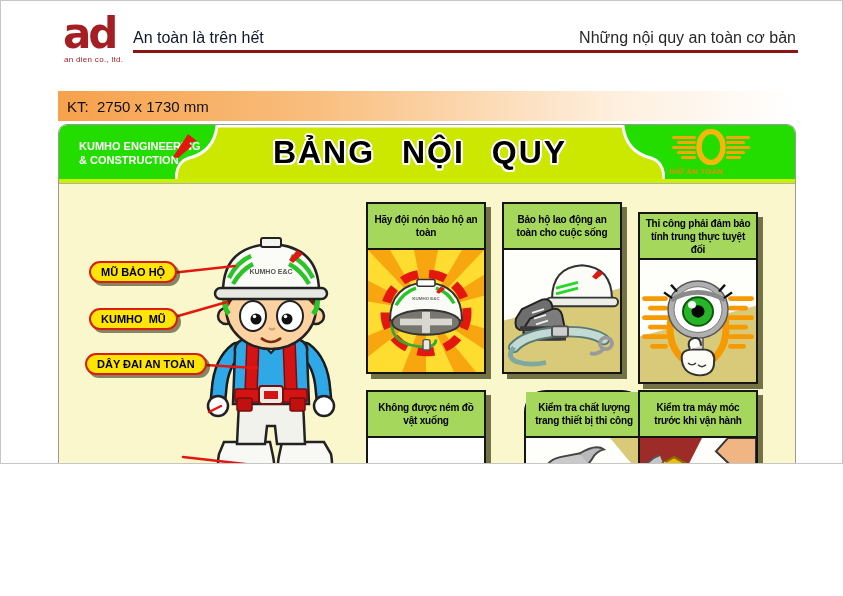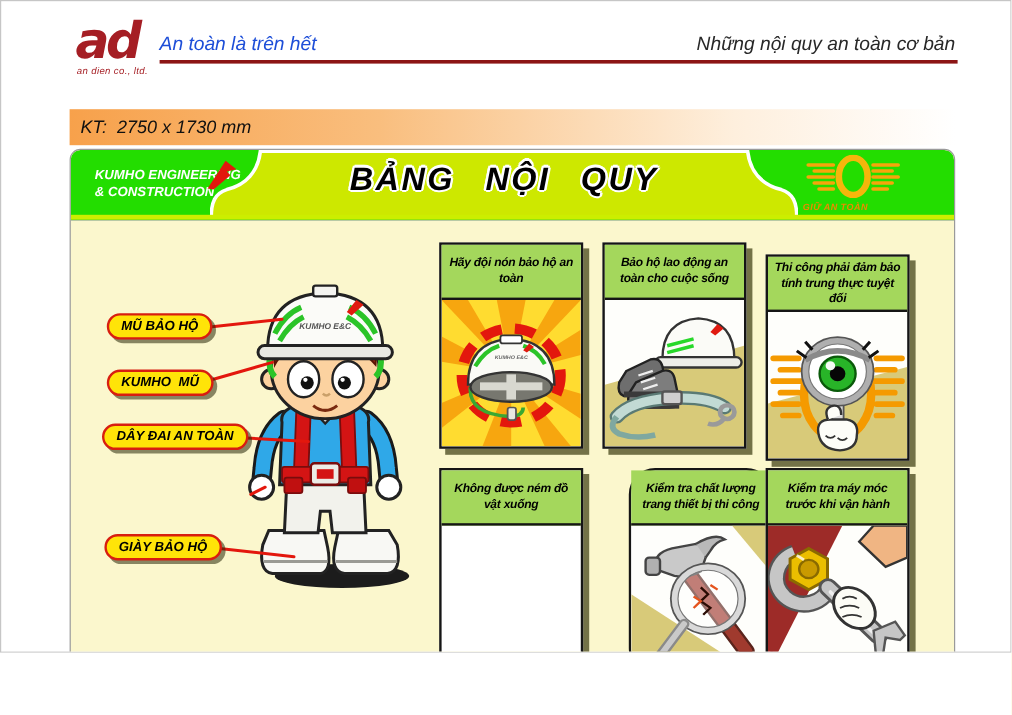--- a/index.html
+++ b/index.html
@@ -1,41 +1,41 @@
 <!DOCTYPE html>
 <html><head>
 <meta charset="utf-8">
 <style>
   html,body{margin:0;padding:0;background:#fff;}
-  .canvas{position:relative;width:843px;height:544px;background:#fff;border:1px solid #c6c6c6;
-          box-sizing:border-box;overflow:hidden;font-family:"Liberation Sans",sans-serif;font-style:italic;}
+  .canvas{position:relative;width:843px;height:464px;background:#fff;border:1px solid #c6c6c6;
+          box-sizing:border-box;overflow:hidden;font-family:"Liberation Sans",sans-serif;}
   .abs{position:absolute;}
 
   
   .logo{left:62px;top:12px;font-family:"DejaVu Sans",sans-serif;font-weight:bold;font-size:42px;
         line-height:1;color:#A51E24;letter-spacing:-3px;}
   .logo-sub{left:63px;top:54px;font-size:8px;color:#A51E24;letter-spacing:.3px;}
-  .slogan-left{left:132px;top:28px;font-size:16px;color:#1d4ed8;}
+  .slogan-left{left:132px;top:28px;font-size:16px;color:#0f172a;}
   .slogan-right{right:46px;top:28px;font-size:16px;color:#282828;}
   .header-rule{left:132px;top:49px;width:665px;height:3px;background:#8C1515;}
 
   
   .size-bar{left:57px;top:90px;width:738px;height:30px;
             background:linear-gradient(to right,#F7A14B 0%,#F9BE7E 35%,#FEEFDD 75%,#FFFFFF 100%);}
   .size-bar span{display:inline-block;padding:7px 0 0 9px;font-size:15px;color:#101010;white-space:pre;}
 
   
   .board{left:57px;top:123px;width:738px;height:447px;background:#FBF7CD;
          border:1px solid #9a9a9a;border-radius:9px 9px 0 0;box-sizing:border-box;overflow:hidden;}
   .board-header{position:relative;height:58px;background:#23DD00;border-radius:8px 8px 0 0;
                 border-bottom:1px solid #b0b0b0;}
   .board-strip{position:absolute;left:0;bottom:0;width:100%;height:4px;background:#CCEE00;}
   .tab-svg{position:absolute;left:116px;top:0;}
   .board-title{position:absolute;left:116px;top:9px;width:490px;text-align:center;z-index:2;
-               font-size:27px;font-weight:bold;color:#000;letter-spacing:2px;word-spacing:16px;
+               font-size:32px;font-weight:bold;color:#000;letter-spacing:2px;word-spacing:16px;
                text-shadow:2px 0 0 #fff,-2px 0 0 #fff,0 2px 0 #fff,0 -2px 0 #fff,
                            1.5px 1.5px 0 #fff,-1.5px 1.5px 0 #fff,1.5px -1.5px 0 #fff,-1.5px -1.5px 0 #fff;}
   .company{position:absolute;left:20px;top:14px;color:#fff;font-weight:bold;font-size:11px;line-height:14px;z-index:2;}
   .company-arrow{position:absolute;left:110px;top:6px;z-index:2;}
   .emblem{position:absolute;right:26px;top:4px;width:100px;text-align:left;z-index:2;}
   .emblem-caption{font-size:7.5px;font-weight:bold;color:#EE8A00;letter-spacing:.4px;margin-top:-2px;}
 
   .board-body{position:relative;height:388px;}
 
   
@@ -120,21 +120,20 @@
           <line x1="105" y1="136" x2="168" y2="118"></line>
           <line x1="146" y1="181" x2="198" y2="184"></line>
           <line x1="150" y1="228" x2="162" y2="222"></line>
           <line x1="124" y1="273" x2="186" y2="280"></line>
         </g>
       </svg>
 
       <div class="ppe-label lbl1">MŨ BẢO HỘ</div>
       <div class="ppe-label lbl2">KUMHO  MŨ</div>
       <div class="ppe-label lbl3">DÂY ĐAI AN TOÀN</div>
-      <div class="ppe-label lbl5">GIÀY BẢO HỘ</div>
 
       <svg class="worker" width="156" height="262" viewBox="0 0 156 262">
         <ellipse cx="92" cy="248" rx="56" ry="10" fill="#1c1c1c"></ellipse>
 
         <path d="M44 118 Q28 130 26 158 L25 168" stroke="#1a1a1a" stroke-width="17" fill="none" stroke-linecap="round"></path>
         <path d="M44 118 Q28 130 26 158 L25 168" stroke="#2FA8E8" stroke-width="12" fill="none" stroke-linecap="round"></path>
         <path d="M112 118 Q128 130 130 158 L131 168" stroke="#1a1a1a" stroke-width="17" fill="none" stroke-linecap="round"></path>
         <path d="M112 118 Q128 130 130 158 L131 168" stroke="#2FA8E8" stroke-width="12" fill="none" stroke-linecap="round"></path>
 
         <g>

